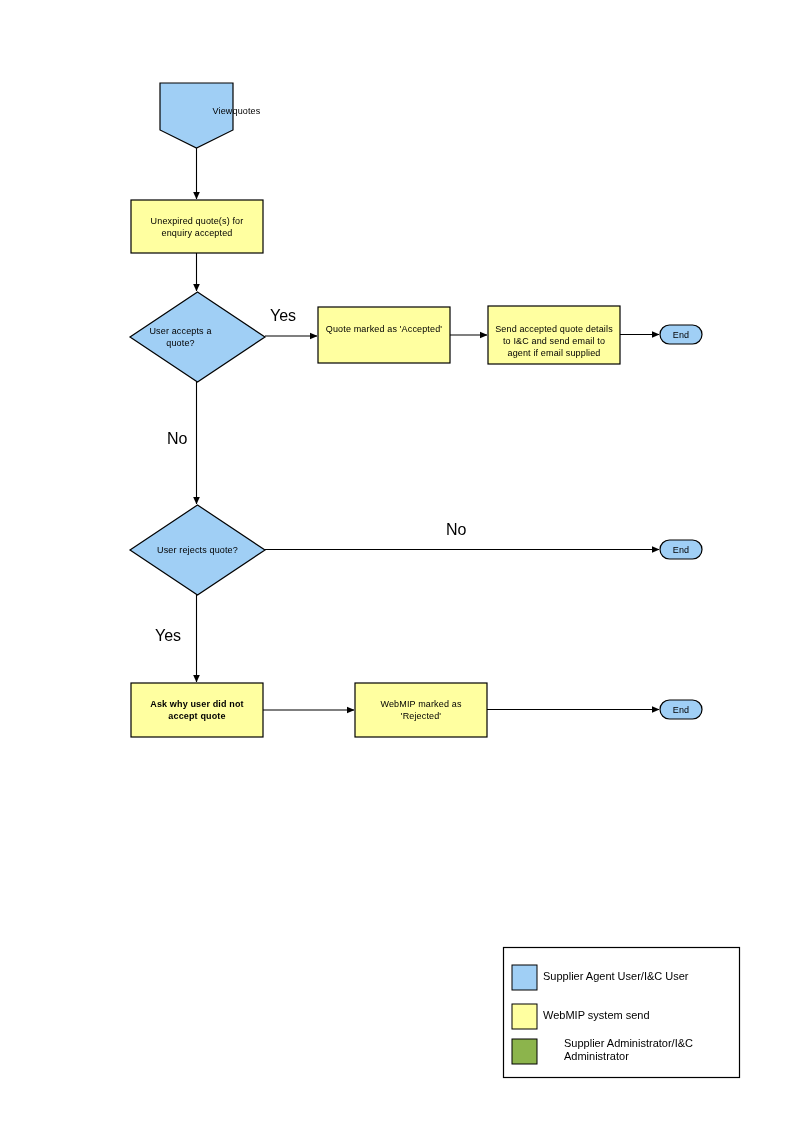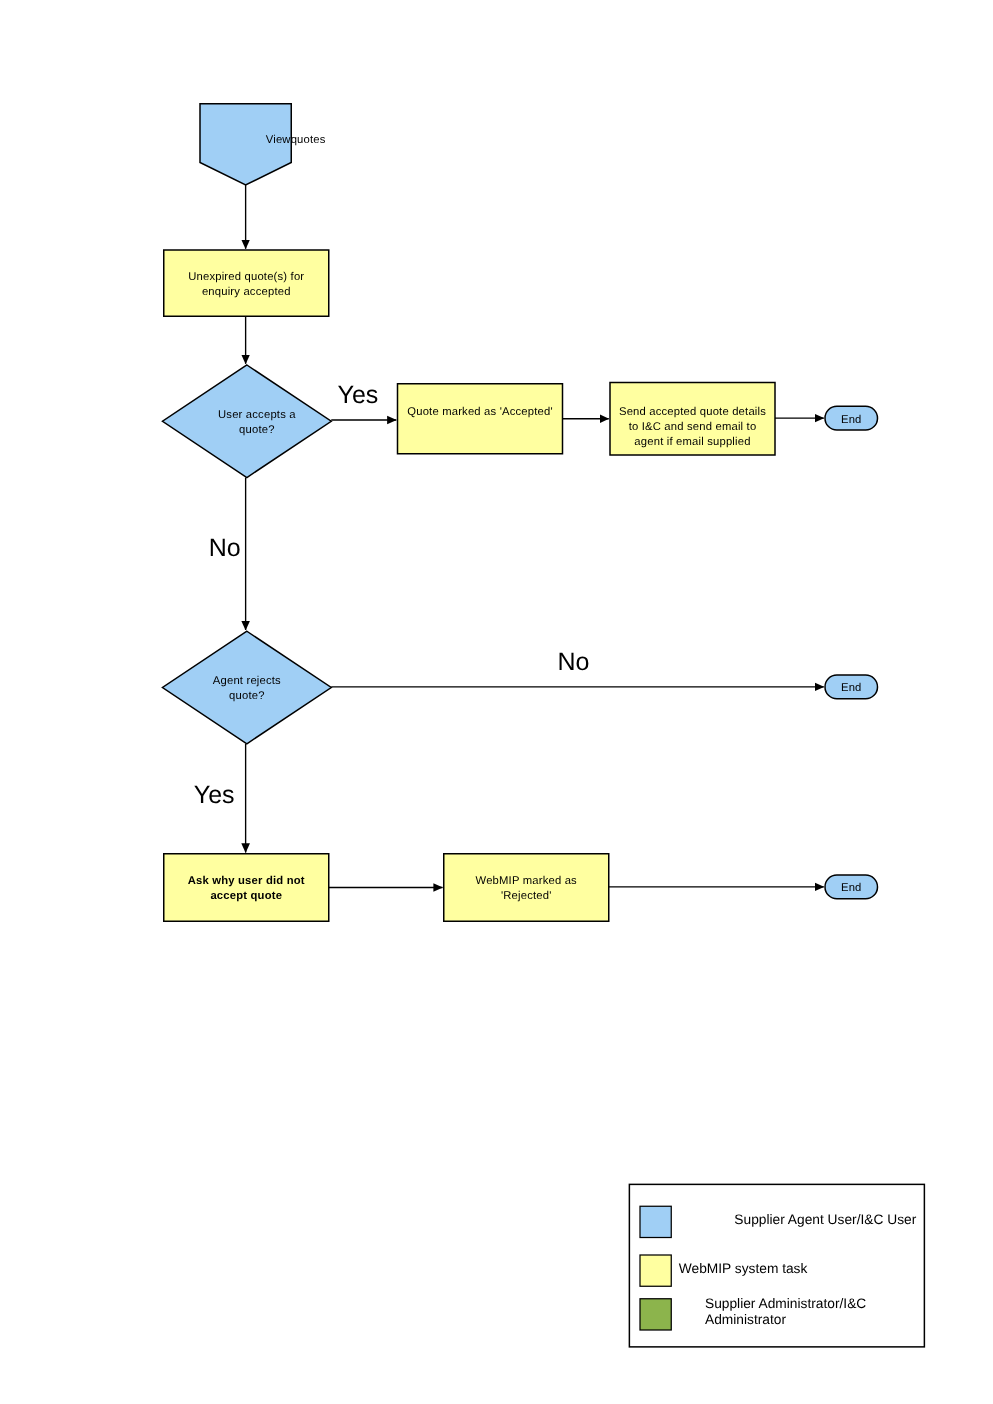--- a/index.html
+++ b/index.html
@@ -30,21 +30,21 @@
     font-family: "Liberation Sans", sans-serif;
     font-size: 9px;
     line-height: 12px;
     color: #000000;
     pointer-events: none;
     letter-spacing: 0.15px;
   }
   .edge-label {
     position: absolute;
     font-family: "Liberation Sans", sans-serif;
-    font-size: 20px;
+    font-size: 16px;
     line-height: 22px;
     color: #000000;
   }
   .legend-label {
     position: absolute;
     font-family: "Liberation Sans", sans-serif;
     font-size: 11px;
     line-height: 13px;
     color: #000000;
   }
@@ -112,43 +112,43 @@
     <rect x="512" y="965" width="25" height="25" fill="#A0CFF5" stroke="#000000" stroke-width="1"></rect>
     <rect x="512" y="1004" width="25" height="25" fill="#FFFFA0" stroke="#000000" stroke-width="1"></rect>
     <rect x="512" y="1039" width="25" height="25" fill="#8CB44C" stroke="#000000" stroke-width="1"></rect>
   </g>
 </svg>
 
 <div class="node-text" style="left:160px; top:92px; width:57px; height:38px;margin-left:48px;">Viewquotes</div>
 
 <div class="node-text" style="left:137px; top:200px; width:120px; height:53px;">Unexpired quote(s) for enquiry accepted</div>
 
-<div class="node-text" style="left:160px; top:312px; width:91px; height:50px;">User accepts a quote?</div>
+<div class="node-text" style="left:135px; top:312px; width:91px; height:50px;">User accepts a quote?</div>
 
 <div class="node-text" style="left:324px; top:307px; width:120px; height:43px;">Quote  marked as 'Accepted'</div>
 
 <div class="node-text" style="left:493px; top:306px; width:122px; height:70px;">Send accepted quote details to I&amp;C and send email to agent if email supplied</div>
 
 <div class="node-text" style="left:660px; top:325px; width:42px; height:19px;">End</div>
 
-<div class="node-text" style="left:156px; top:525px; width:83px; height:50px;">Agent rejects quote?</div>
+<div class="node-text" style="left:156px; top:525px; width:83px; height:50px;">User rejects quote?</div>
 
 <div class="node-text" style="left:660px; top:540px; width:42px; height:19px;">End</div>
 
 <div class="node-text" style="left:136px; top:683px; width:122px; height:54px;font-weight:bold;">Ask why user did not accept quote</div>
 
 <div class="node-text" style="left:361px; top:683px; width:120px; height:54px;">WebMIP  marked as 'Rejected'</div>
 
 <div class="node-text" style="left:660px; top:700px; width:42px; height:19px;">End</div>
 
 <div class="edge-label" style="left:270px; top:305px;">Yes</div>
 
 <div class="edge-label" style="left:167px; top:428px;">No</div>
 
 <div class="edge-label" style="left:446px; top:519px;">No</div>
 
 <div class="edge-label" style="left:155px; top:625px;">Yes</div>
 
-<div class="legend-label" style="left:543px; top:970px; width:190px;text-align:right;">Supplier Agent User/I&amp;C User</div>
+<div class="legend-label" style="left:543px; top:970px; width:190px;">Supplier Agent User/I&amp;C User</div>
 
-<div class="legend-label" style="left:543px; top:1009px; width:190px;">WebMIP system task</div>
+<div class="legend-label" style="left:543px; top:1009px; width:190px;">WebMIP system send</div>
 
 <div class="legend-label" style="left:564px; top:1037px; width:170px;">Supplier Administrator/I&amp;C Administrator</div>
 
 </body></html>

